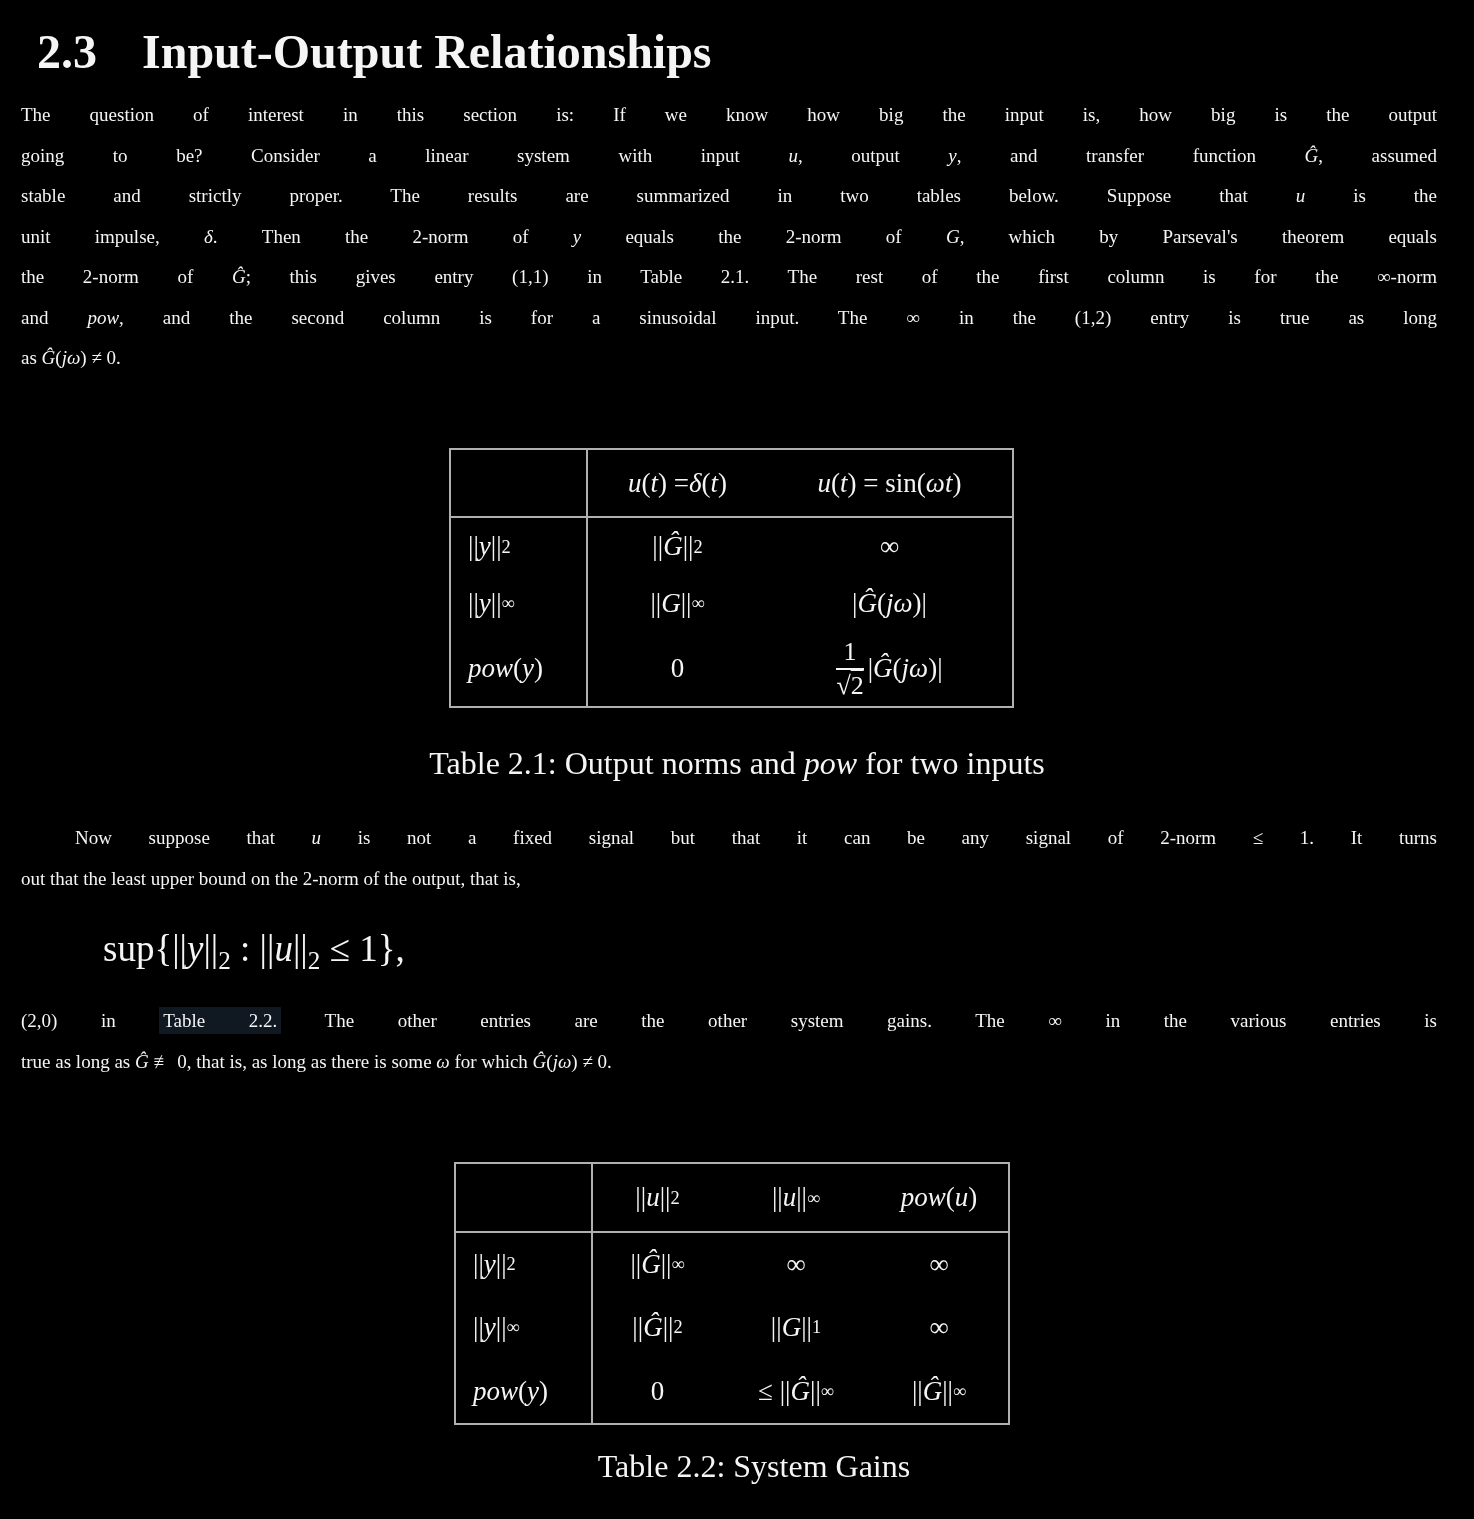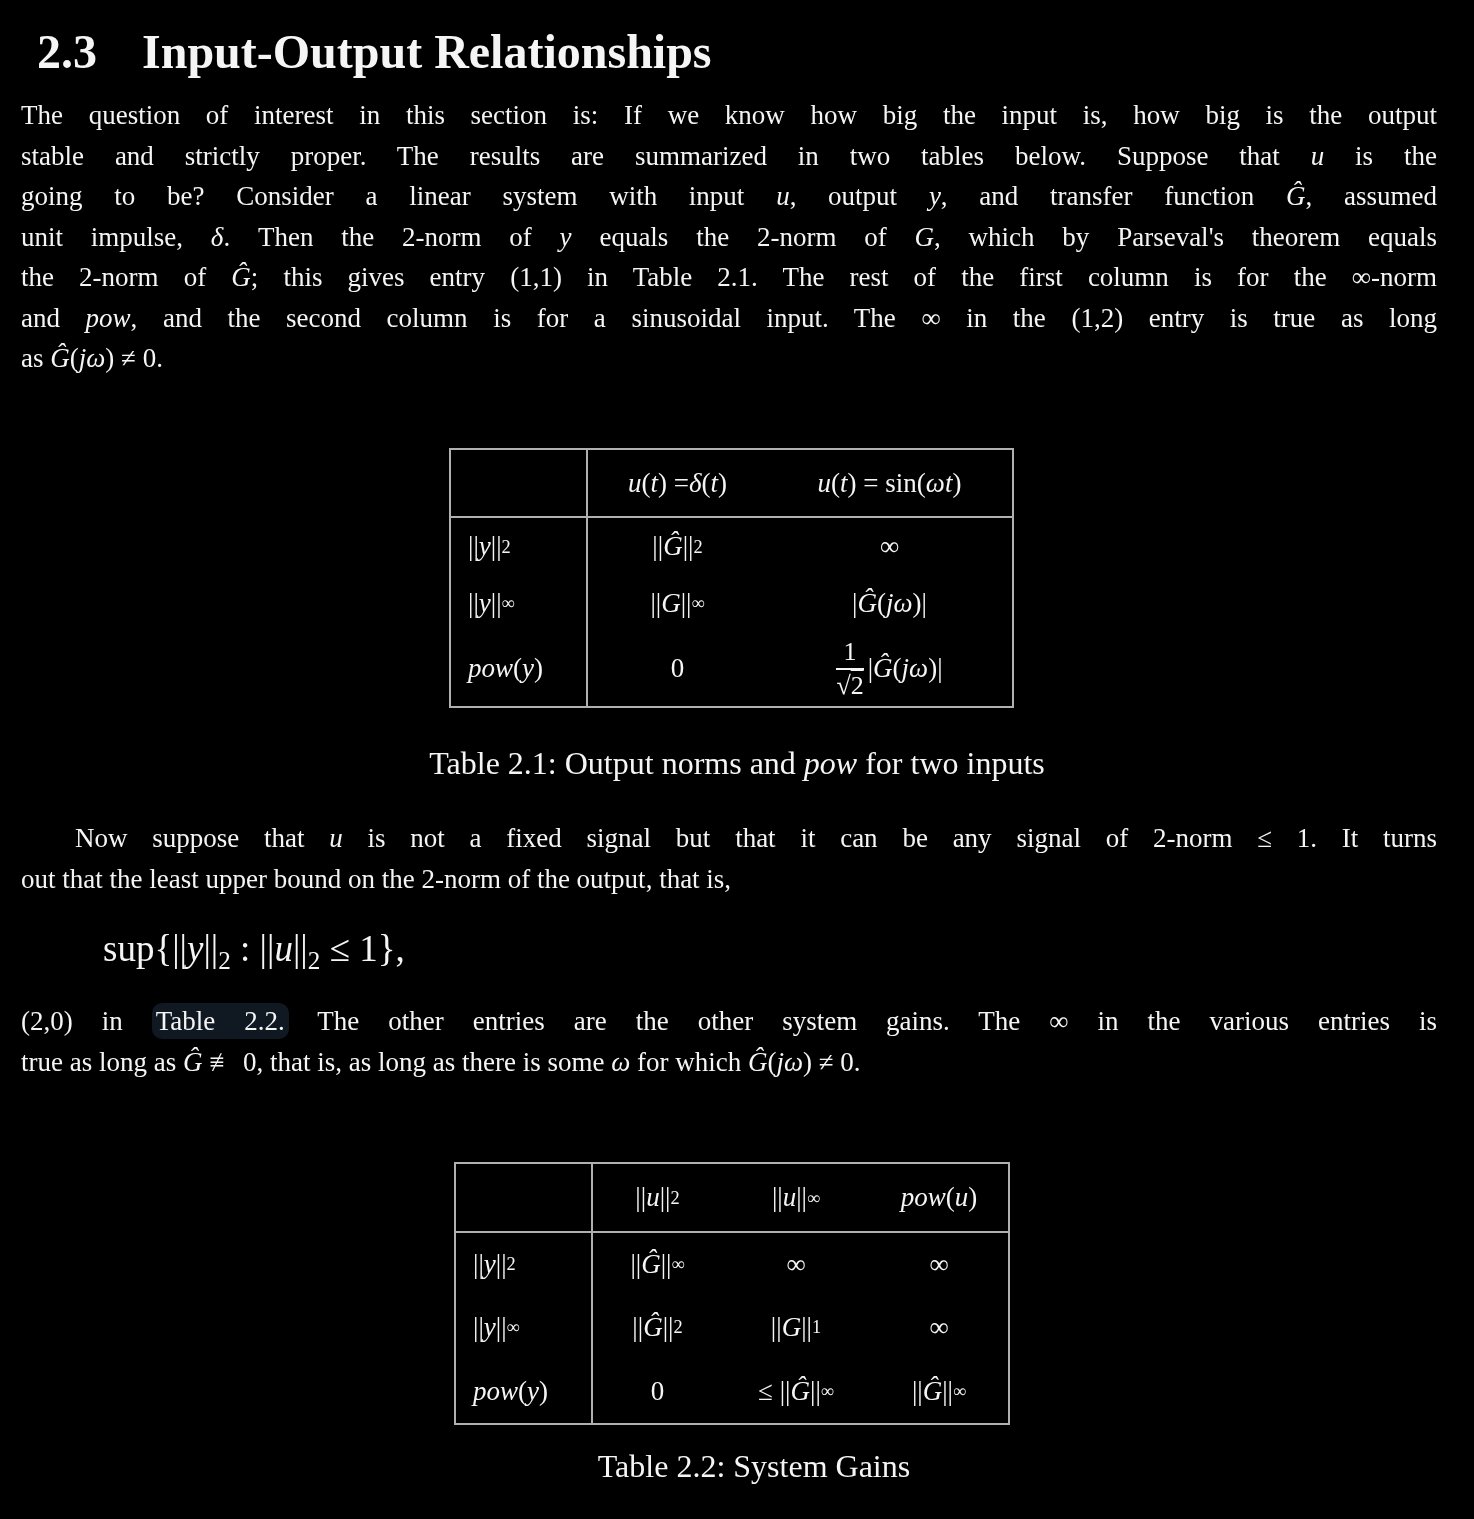--- a/index.html
+++ b/index.html
@@ -18,31 +18,31 @@
     overflow:hidden;
   }
   .heading{
     position:absolute; left:21px; top:10px; margin:16px;
     font-size:48px; font-weight:700; line-height:1.1;
     white-space:nowrap;
   }
   .heading .num{ display:inline-block; margin-right:45px; }
   .para{
     position:absolute; left:21px; width:1416px;
-    font-size:27px; line-height:40.5px;
+    font-size:19px; line-height:40.5px;
   }
   .para .line{ text-align:justify; text-align-last:justify; }
   .para .line.last{ text-align-last:left; }
   .para .line.indent{ text-indent:54px; }
   sub{ font-size:68%; line-height:0; }
   .equation{
     position:absolute; left:103px; top:929px;
     font-size:37px; line-height:40.5px;
   }
-  .hl{ background:var(--hl); padding:3px 4px; border-radius:10px; }
+  .hl{ background:var(--hl); padding:3px 4px; border-radius:1px; }
   .tbl{
     position:absolute;
     border:2px solid var(--rule);
     font-size:27px; line-height:1.2;
   }
   .trow{ display:flex; }
   .trow.head{ border-bottom:2px solid var(--rule); }
   .cell{
     display:flex; align-items:center; justify-content:center;
     box-sizing:border-box;
@@ -72,22 +72,22 @@
 </style>
 </head>
 <body>
 
 <h1 class="heading">
   <span class="num">2.3</span><span>Input-Output Relationships</span>
 </h1>
 
 <div class="para" style="top:95px;">
   <div class="line">The question of interest in this section is: If we know how big the input is, how big is the output</div>
+  <div class="line">going to be? Consider a linear system with input <i>u</i>, output <i>y</i>, and transfer function <i>Ĝ</i>, assumed</div>
   <div class="line">stable and strictly proper. The results are summarized in two tables below. Suppose that <i>u</i> is the</div>
-  <div class="line">going to be? Consider a linear system with input <i>u</i>, output <i>y</i>, and transfer function <i>Ĝ</i>, assumed</div>
   <div class="line">unit impulse, <i>δ</i>. Then the 2-norm of <i>y</i> equals the 2-norm of <i>G</i>, which by Parseval's theorem equals</div>
   <div class="line">the 2-norm of <i>Ĝ</i>; this gives entry (1,1) in Table 2.1. The rest of the first column is for the ∞-norm</div>
   <div class="line">and <i>pow</i>, and the second column is for a sinusoidal input. The ∞ in the (1,2) entry is true as long</div>
   <div class="line last">as <i>Ĝ</i>(<i>jω</i>) ≠ 0.</div>
 </div>
 
 <div class="tbl t1">
   <div class="trow head">
     <div class="cell c0 rh col-rule"></div>
     <div class="cell c1 rh"><i>u</i>(<i>t</i>) = <i>δ</i>(<i>t</i>)</div>

